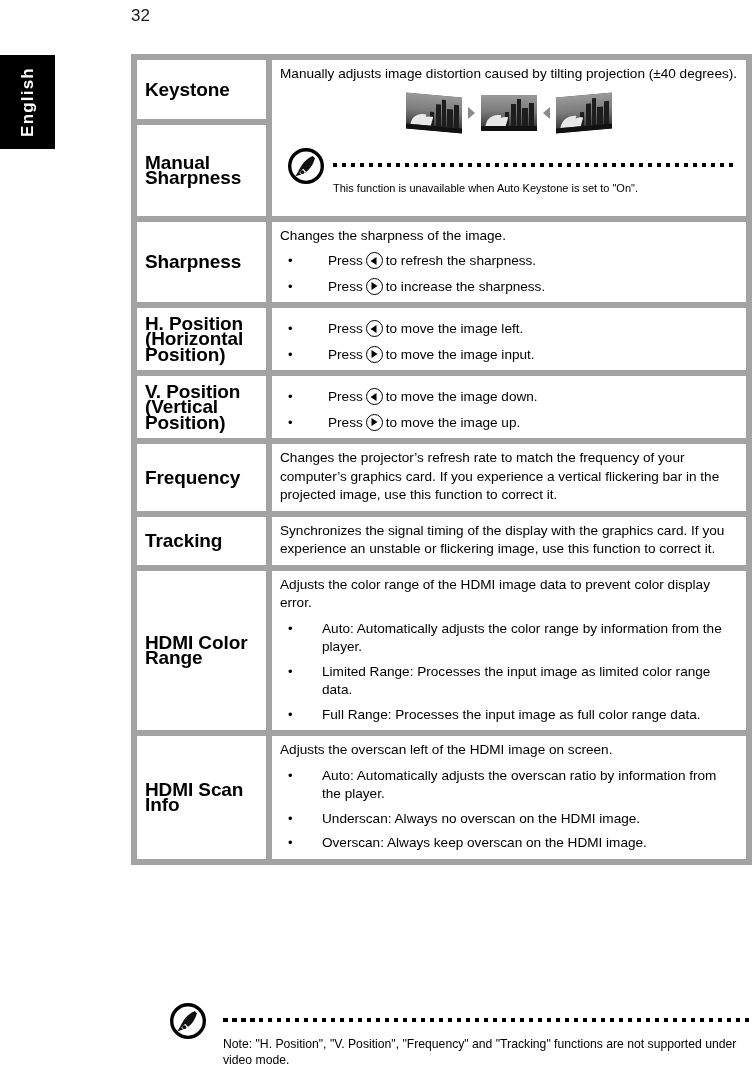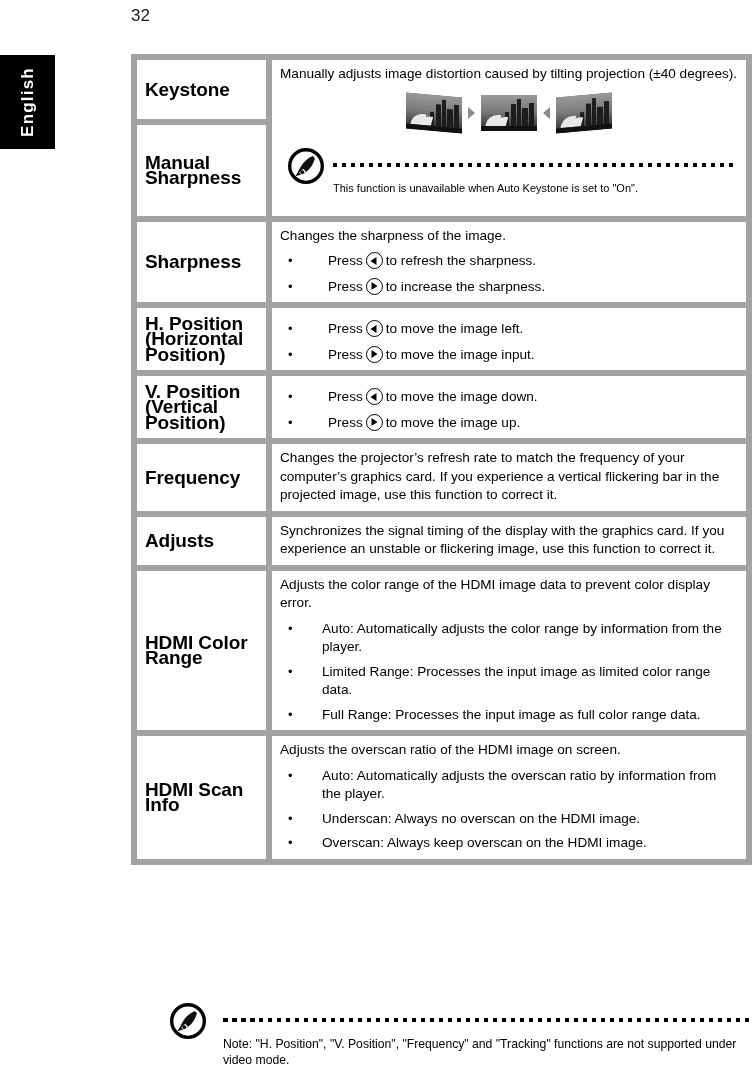--- a/index.html
+++ b/index.html
@@ -333,21 +333,21 @@
   </tr>
 
   <tr>
     <td class="col-name">Frequency</td>
     <td class="col-desc">
       <p>Changes the projector’s refresh rate to match the frequency of your computer’s graphics card. If you experience a vertical flickering bar in the projected image, use this function to correct it.</p>
     </td>
   </tr>
 
   <tr>
-    <td class="col-name">Adjusts</td>
+    <td class="col-name">Tracking</td>
     <td class="col-desc">
       <p>Synchronizes the signal timing of the display with the graphics card. If you experience an unstable or flickering image, use this function to correct it.</p>
     </td>
   </tr>
 
   <tr>
     <td class="col-name">HDMI Color Range</td>
     <td class="col-desc">
       <p>Adjusts the color range of the HDMI image data to prevent color display error.</p>
       <ul class="blist tight">
@@ -360,21 +360,21 @@
         <li>
           <span class="bullet">•</span><span>Full Range: Processes the input image as full color range data.</span>
         </li>
       </ul>
     </td>
   </tr>
 
   <tr>
     <td class="col-name">HDMI Scan Info</td>
     <td class="col-desc">
-      <p>Adjusts the overscan ratio of the HDMI image on screen.</p>
+      <p>Adjusts the overscan left of the HDMI image on screen.</p>
       <ul class="blist tight">
         <li>
           <span class="bullet">•</span><span>Auto: Automatically adjusts the overscan ratio by information from the player.</span>
         </li>
         <li>
           <span class="bullet">•</span><span>Underscan: Always no overscan on the HDMI image.</span>
         </li>
         <li>
           <span class="bullet">•</span><span>Overscan: Always keep overscan on the HDMI image.</span>
         </li>

